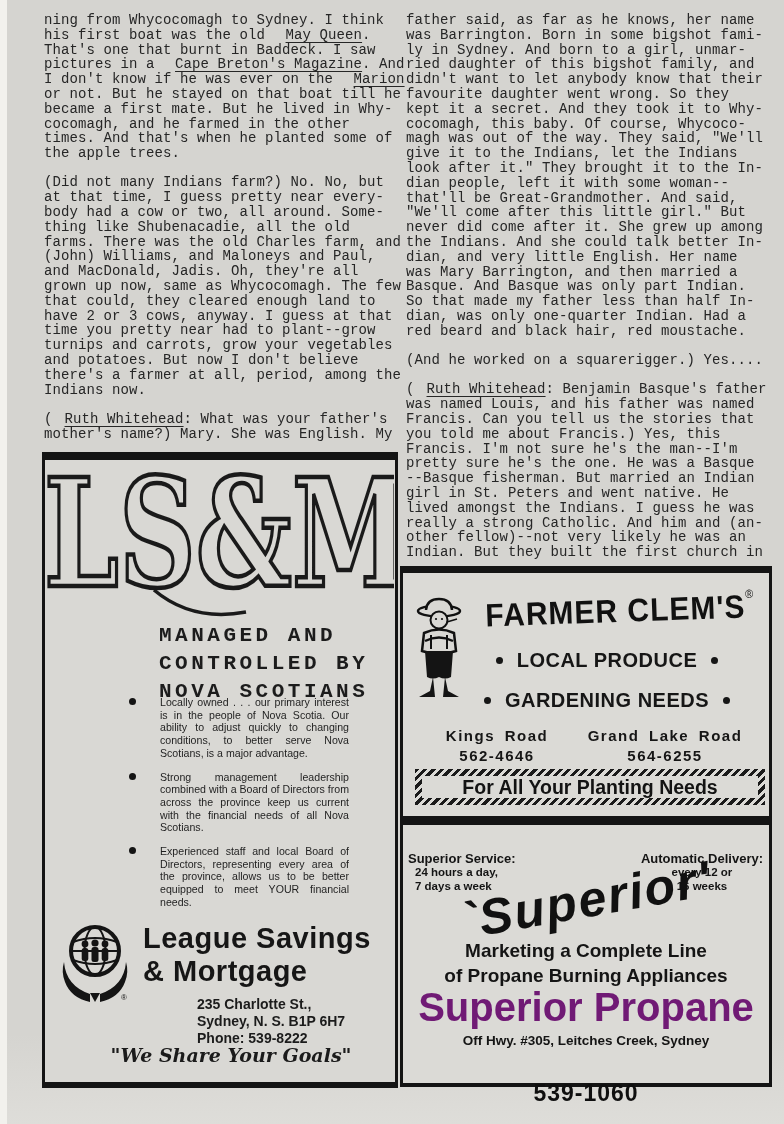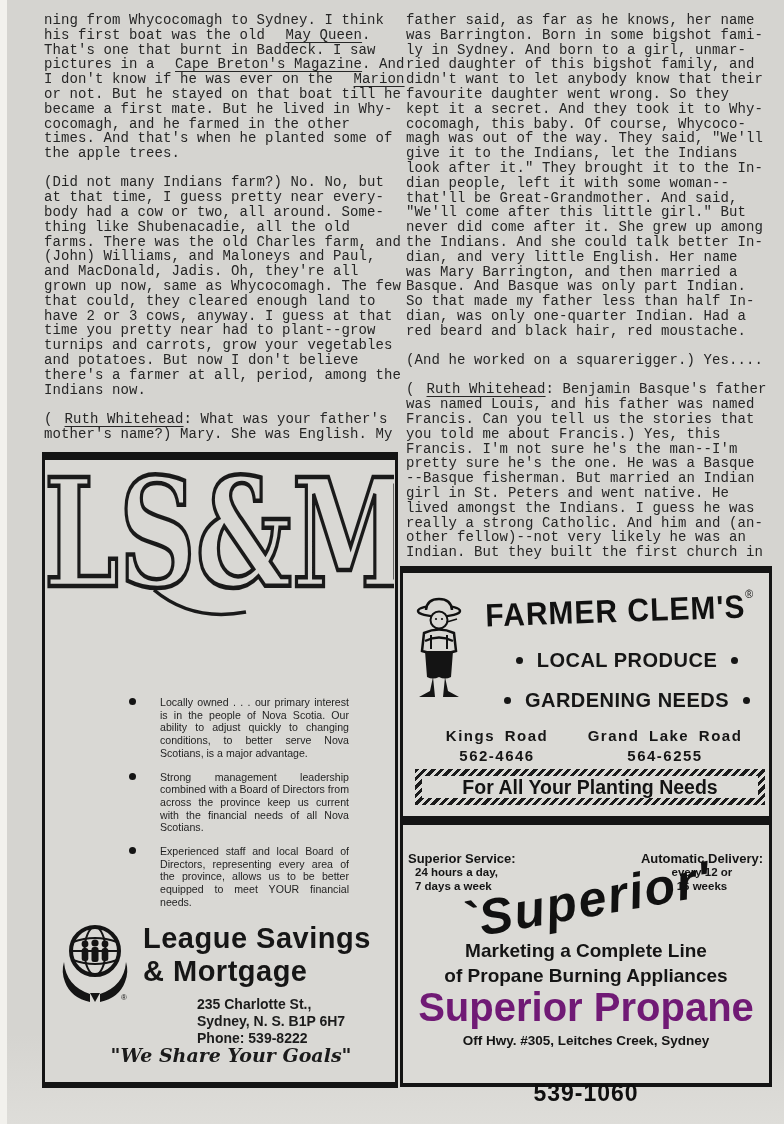--- a/index.html
+++ b/index.html
@@ -37,21 +37,21 @@
   .lsm-tagline{position:absolute;left:55px;top:584px;width:262px;text-align:center;
     font-family:"DejaVu Serif",serif;font-style:italic;font-weight:bold;font-size:19px;color:#1b1b1b;}
   
   .ad-farmer{position:absolute;left:400px;top:566px;width:366px;height:243px;
     border:3px solid #141414;border-top-width:7px;background:#dbdad6;}
   .farmer-mascot{position:absolute;left:6px;top:24px;}
   .farmer-name{position:absolute;left:80px;top:20px;width:274px;text-align:center;
     font-family:"Liberation Sans",sans-serif;font-weight:bold;font-size:30px;color:#111;
     transform:rotate(-2deg) scaleY(1.08);letter-spacing:1px;}
   .farmer-name sup{font-size:11px;font-weight:normal;vertical-align:18px;}
-  .farmer-item{position:absolute;left:84px;width:280px;display:flex;justify-content:center;
+  .farmer-item{position:absolute;left:64px;width:280px;display:flex;justify-content:center;
     align-items:center;gap:14px;font-family:"Liberation Sans",sans-serif;font-weight:bold;
     font-size:20px;color:#161616;letter-spacing:.5px;}
   .farmer-item1{top:76px;}
   .farmer-item2{top:116px;}
   .fdot{width:7px;height:7px;border-radius:50%;background:#161616;}
   .floc{position:absolute;top:153px;text-align:center;font-family:"Liberation Sans",sans-serif;
     font-weight:bold;font-size:15px;line-height:20px;color:#161616;letter-spacing:1.5px;word-spacing:4px;}
   .floc1{left:20px;width:148px;}
   .floc2{left:168px;width:188px;}
   .farmer-banner{position:absolute;left:12px;top:196px;width:336px;height:22px;
@@ -97,20 +97,25 @@
       <div class="para">father said, as far as he knows, her name<br>was Barrington. Born in some bigshot fami-<br>ly in Sydney. And born to a girl, unmar-<br>ried daughter of this bigshot family, and<br>didn't want to let anybody know that their<br>favourite daughter went wrong. So they<br>kept it a secret. And they took it to Why-<br>cocomagh, this baby. Of course, Whycoco-<br>magh was out of the way. They said, "We'll<br>give it to the Indians, let the Indians<br>look after it." They brought it to the In-<br>dian people, left it with some woman--<br>that'll be Great-Grandmother. And said,<br>"We'll come after this little girl." But<br>never did come after it. She grew up among<br>the Indians. And she could talk better In-<br>dian, and very little English. Her name<br>was Mary Barrington, and then married a<br>Basque. And Basque was only part Indian.<br>So that made my father less than half In-<br>dian, was only one-quarter Indian. Had a<br>red beard and black hair, red moustache.</div>
       <div class="para">(And he worked on a squarerigger.) Yes....</div>
       <div class="para">(<u>Ruth Whitehead</u>: Benjamin Basque's father<br>was named Louis, and his father was named<br>Francis. Can you tell us the stories that<br>you told me about Francis.) Yes, this<br>Francis. I'm not sure he's the man--I'm<br>pretty sure he's the one. He was a Basque<br>--Basque fisherman. But married an Indian<br>girl in St. Peters and went native. He<br>lived amongst the Indians. I guess he was<br>really a strong Catholic. And him and (an-<br>other fellow)--not very likely he was an<br>Indian. But they built the first church in</div>
     </div>
 
   <div class="ad-lsm">
     <svg class="lsm-logo" width="352" height="158" viewBox="0 0 352 158">
       <text x="2" y="120" textLength="366" lengthAdjust="spacingAndGlyphs" font-family="DejaVu Serif, serif" font-weight="bold" font-size="150" fill="#d9d8d4" stroke="#1a1a1a" stroke-width="4.5">LS&amp;M</text>
       <path d="M112,124 Q150,156 204,146" fill="none" stroke="#1a1a1a" stroke-width="3.5"></path>
     </svg>
+    <div class="lsm-heading">
+      <div>MANAGED AND</div>
+      <div>CONTROLLED BY</div>
+      <div>NOVA SCOTIANS</div>
+    </div>
     <div class="lsm-bullets">
         <div class="bullet-item">
           <span class="bullet-dot"></span>
           <span>Locally owned . . . our primary interest is in the people of Nova Scotia. Our ability to adjust quickly to changing conditions, to better serve Nova Scotians, is a major advantage.</span>
         </div>
         <div class="bullet-item">
           <span class="bullet-dot"></span>
           <span>Strong management leadership combined with a Board of Directors from across the province keep us current with the financial needs of all Nova Scotians.</span>
         </div>
         <div class="bullet-item">

